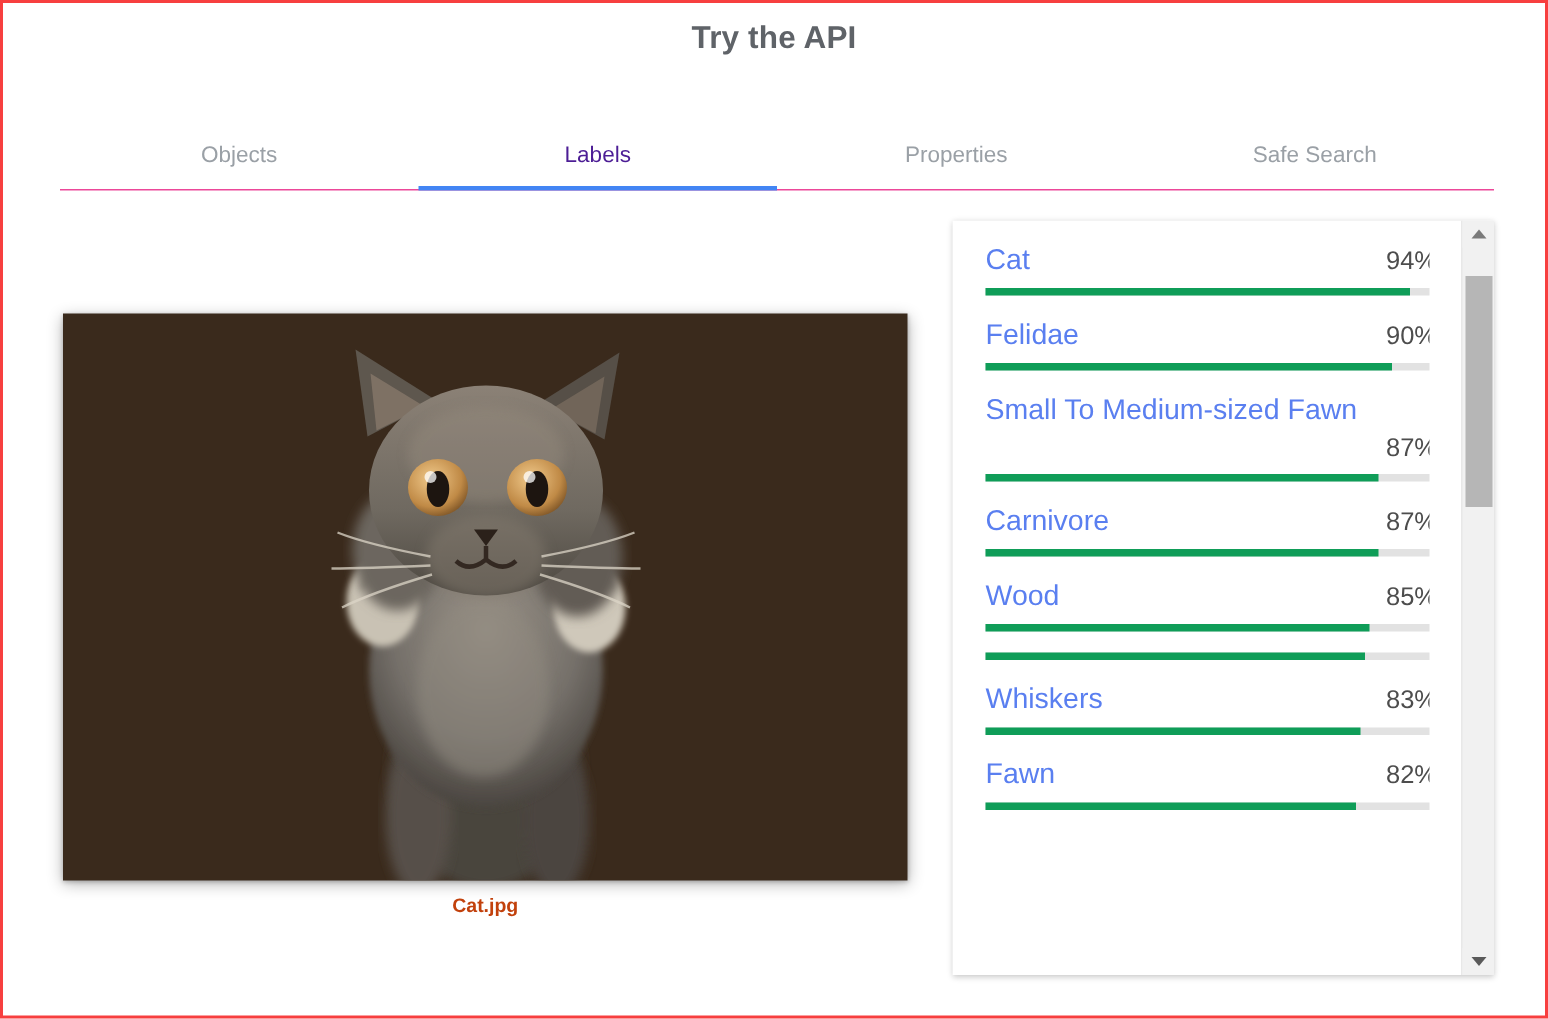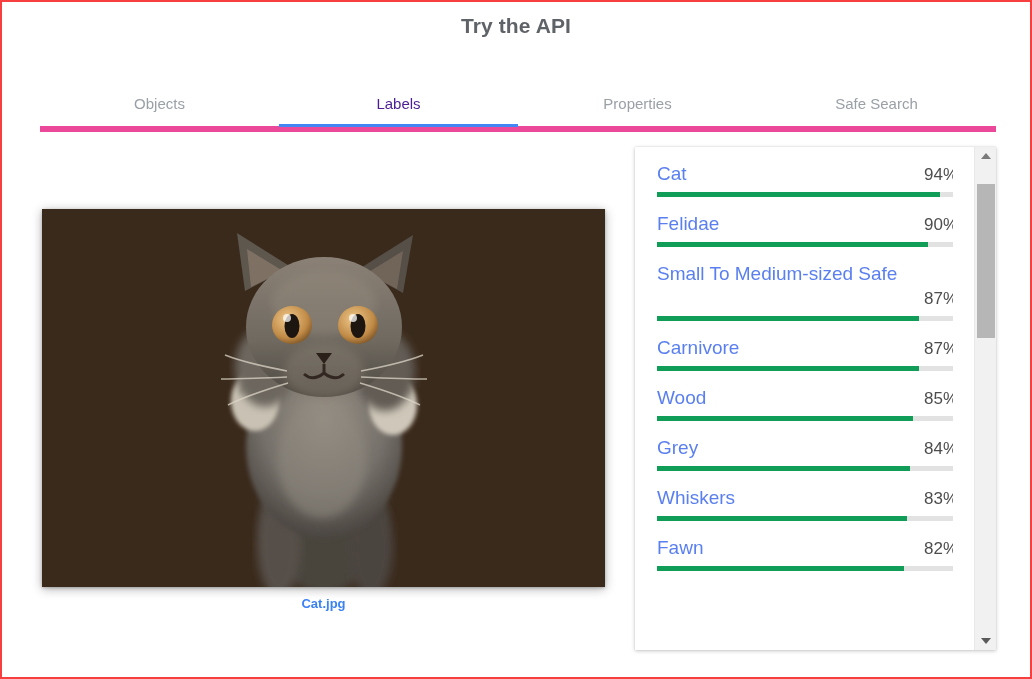--- a/index.html
+++ b/index.html
@@ -34,21 +34,21 @@
     letter-spacing: 0.1px;
   }
   
   .tabbar {
     position: absolute;
     left: 38px;
     top: 78px;
     width: 956px;
     height: 46px;
     display: flex;
-    border-bottom: 6px solid #ec4899;
+    border-bottom: 1px solid #ec4899;
   }
   .tab {
     flex: 1 1 0;
     display: flex;
     align-items: center;
     justify-content: center;
     font-size: 15px;
     color: #9aa0a6;
     position: relative;
     height: 100%;
@@ -112,21 +112,21 @@
     transform: translateX(-50%);
   }
   .caption {
     position: absolute;
     left: 40px;
     top: 594px;
     width: 563px;
     text-align: center;
     font-size: 13px;
     font-weight: bold;
-    color: #3b82f6;
+    color: #c2410c;
   }
 
   
   .labels-panel {
     position: absolute;
     left: 633px;
     top: 145px;
     width: 361px;
     height: 503px;
     background: #ffffff;
@@ -350,21 +350,21 @@
             <span class="label-name">Felidae</span>
             <span class="label-pct">90%</span>
           </div>
           <div class="bar-track">
             <div class="bar-fill" style="width: 90%;"></div>
           </div>
         </div>
 
         <div class="label-row wrapped">
           <div class="label-line">
-            <span class="label-name">Small To Medium-sized Safe</span>
+            <span class="label-name">Small To Medium-sized Fawn</span>
             <span class="label-pct">87%</span>
           </div>
           <div class="bar-track">
             <div class="bar-fill" style="width: 87%;"></div>
           </div>
         </div>
 
         <div class="label-row">
           <div class="label-line">
             <span class="label-name">Carnivore</span>
@@ -379,24 +379,20 @@
           <div class="label-line">
             <span class="label-name">Wood</span>
             <span class="label-pct">85%</span>
           </div>
           <div class="bar-track">
             <div class="bar-fill" style="width: 85%;"></div>
           </div>
         </div>
 
         <div class="label-row">
-          <div class="label-line">
-            <span class="label-name">Grey</span>
-            <span class="label-pct">84%</span>
-          </div>
           <div class="bar-track">
             <div class="bar-fill" style="width: 84%;"></div>
           </div>
         </div>
 
         <div class="label-row">
           <div class="label-line">
             <span class="label-name">Whiskers</span>
             <span class="label-pct">83%</span>
           </div>

